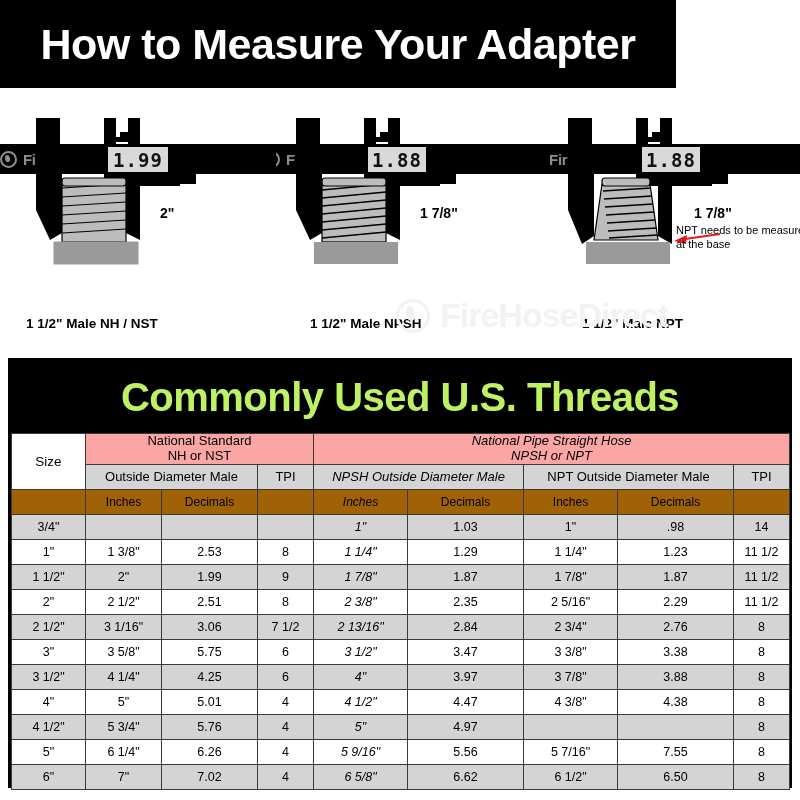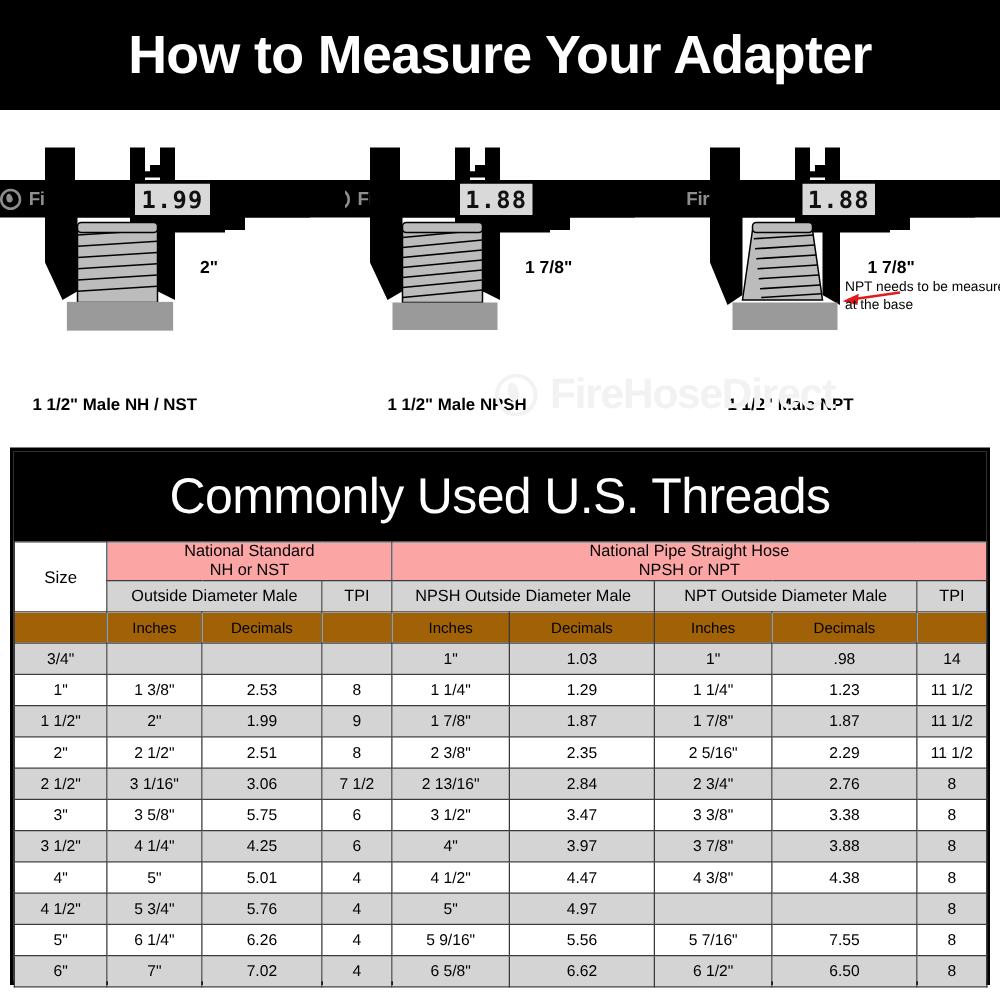--- a/index.html
+++ b/index.html
@@ -5,21 +5,21 @@
   html,body{margin:0;padding:0;background:#ffffff;}
   body{
     width:800px;height:800px;overflow:hidden;
     font-family:"Liberation Sans", sans-serif;
     -webkit-font-smoothing:antialiased;
   }
   .page{position:relative;width:800px;height:800px;background:#fff;}
 
   
   .title-banner{
-    position:absolute;left:0;top:0;width:800px;height:88px;
+    position:absolute;left:0;top:0;width:676px;height:88px;
     background:#000;display:flex;align-items:center;justify-content:center;
   }
   .title-banner h1{
     margin:0;color:#fff;font-size:43px;font-weight:bold;
     letter-spacing:-0.5px;white-space:nowrap;
     font-family:"Liberation Sans", sans-serif;
   }
 
   
   .diagram-strip{
@@ -101,40 +101,40 @@
 
   
   .table-wrap{
     position:absolute;left:8px;top:358px;width:784px;height:430px;
     border:3px solid #000;box-sizing:border-box;background:#fff;
   }
   .table-title{
     height:72px;background:#000;display:flex;align-items:center;justify-content:center;
   }
   .table-title h2{
-    margin:0;color:#ffffff;font-size:40px;font-weight:normal;letter-spacing:-0.5px;
+    margin:0;color:#bef264;font-size:40px;font-weight:bold;letter-spacing:-0.5px;
     white-space:nowrap;
   }
   table.threads{
     border-collapse:collapse;width:100%;table-layout:fixed;
     font-size:12.5px;color:#000;
   }
   table.threads td,table.threads th{
     border:1px solid #3a3a3a;text-align:center;padding:0;
     height:24px;font-weight:normal;vertical-align:middle;
     overflow:hidden;white-space:nowrap;
   }
   .grp-hdr{background:#fca5a5;font-size:13px;line-height:1.15;padding:3px 0;}
   .sub-hdr{background:#d4d4d4;font-size:13px;margin-top:28px;}
   .unit-hdr{background:#a16207;font-size:12px;}
   .size-hdr{background:#fff;font-weight:bold;font-size:13.5px;}
   td.size-cell{font-weight:bold;}
   tr.alt td{background:#d4d4d4;}
   tr.plain td{background:#fff;}
-  .thick-left{border-left:2px solid #000;}
+  .thick-left{border-left:2px solid #000;font-style:italic;}
 </style>
 </head>
 <body>
 
 <div class="page">
 
   <div class="title-banner">
     <h1>How to Measure Your Adapter</h1>
   </div>
 

